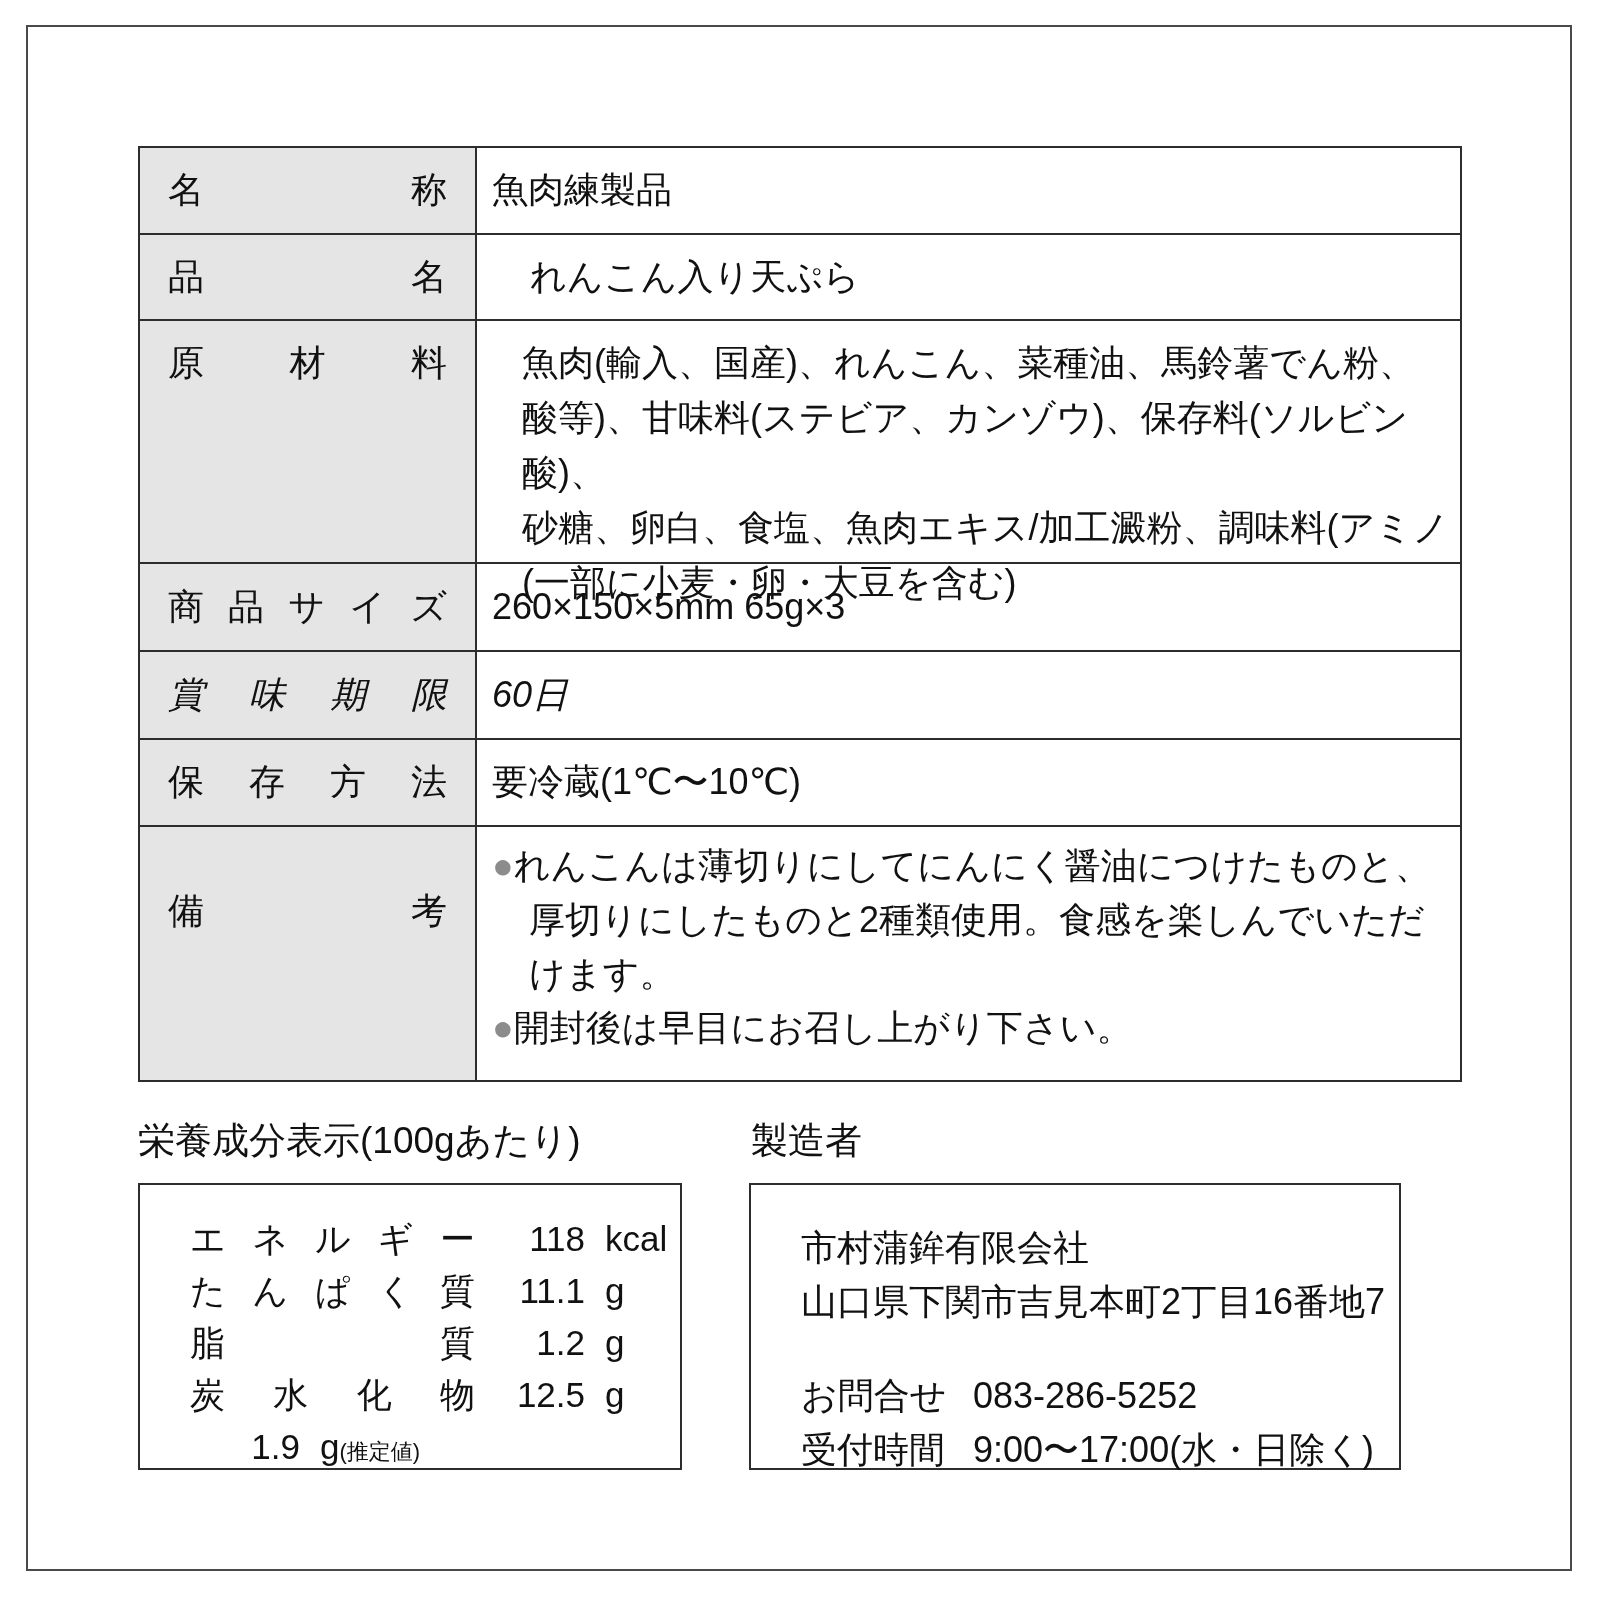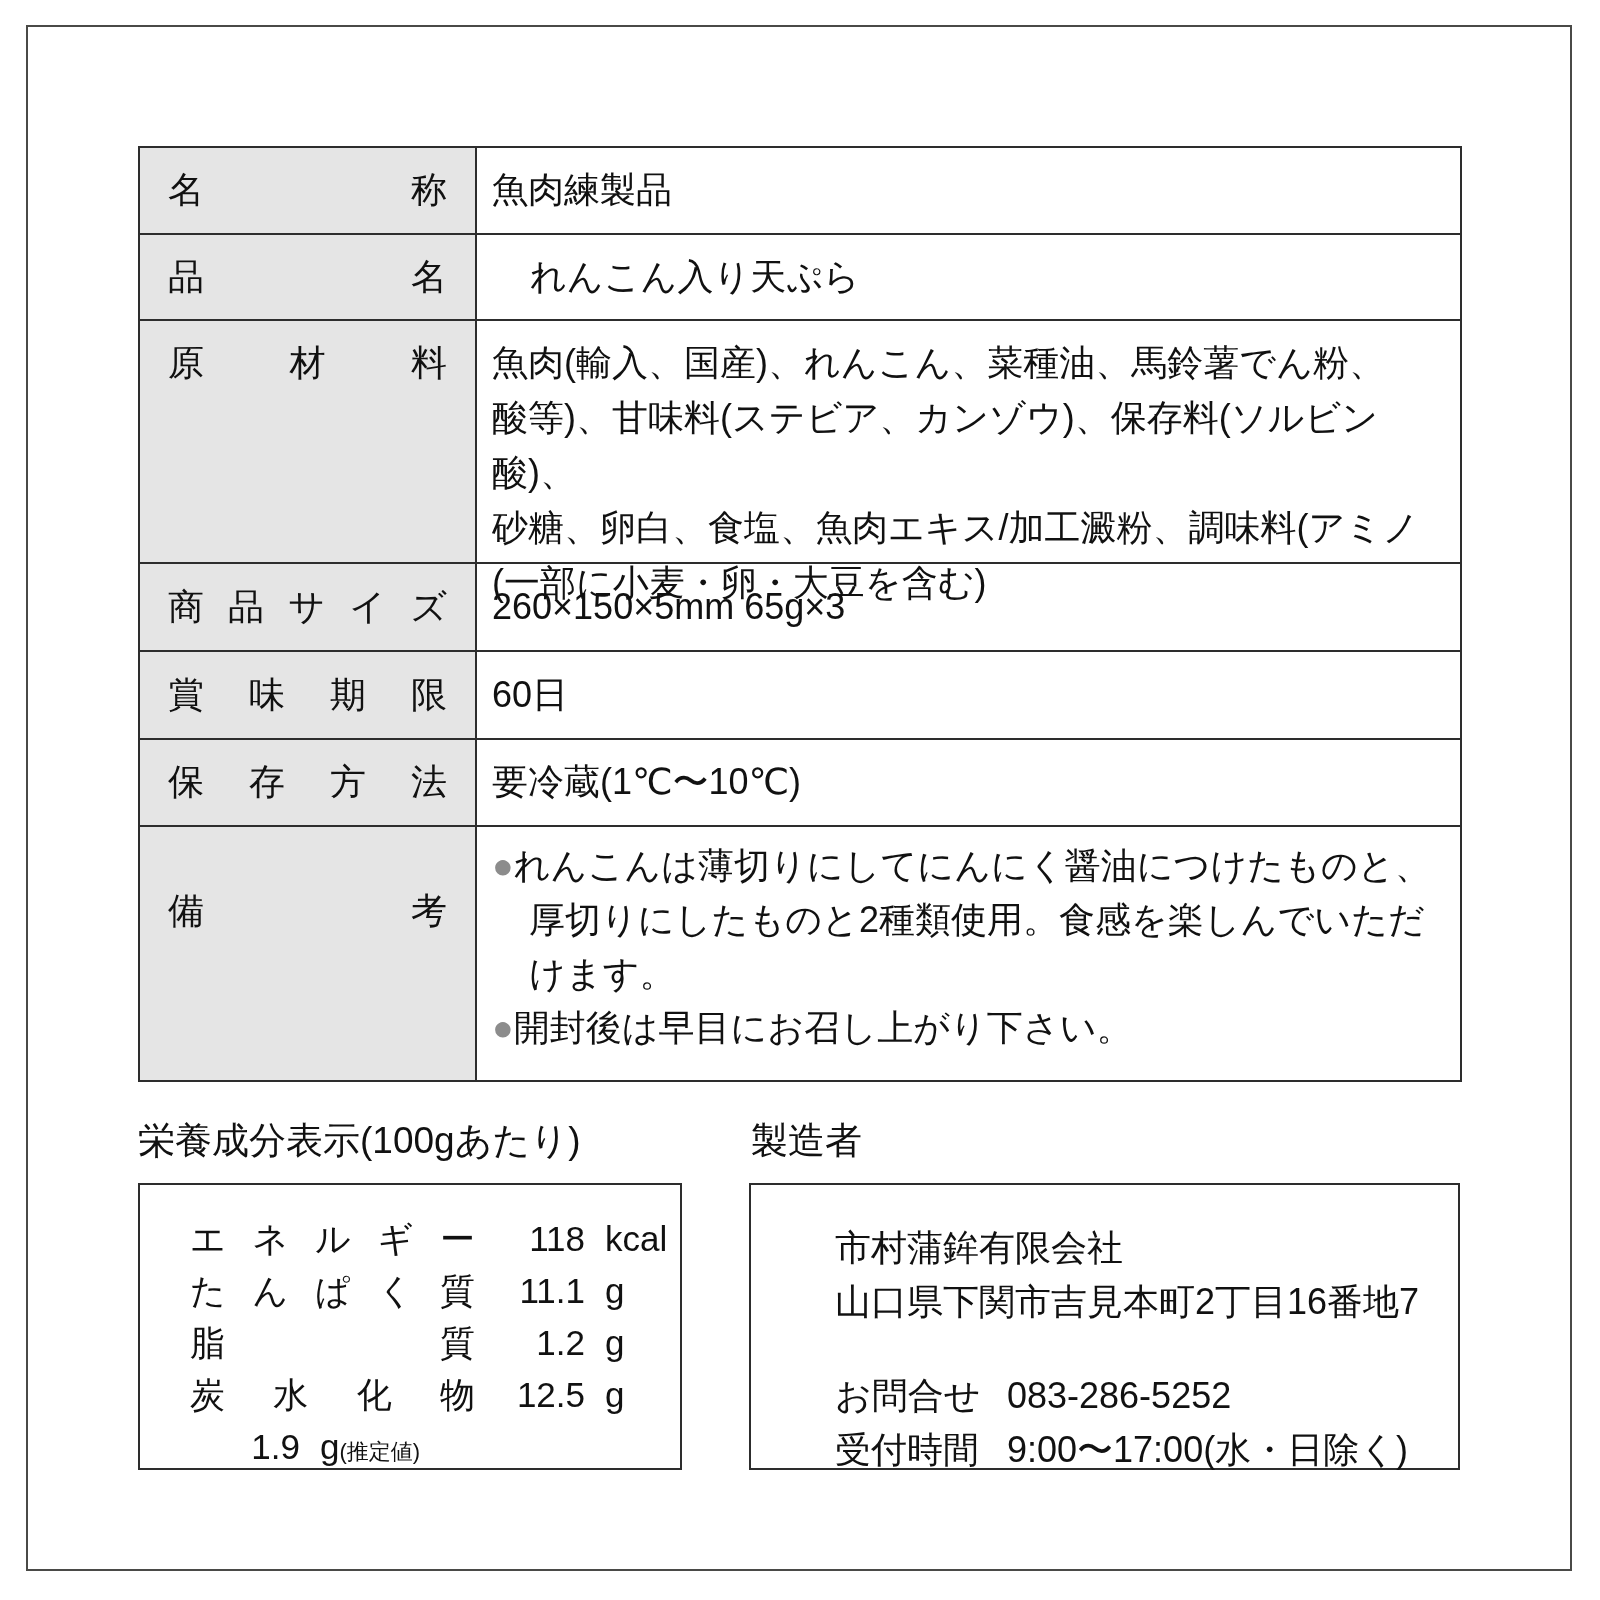--- a/index.html
+++ b/index.html
@@ -32,21 +32,21 @@
     border: 2px solid #2d2d2d;
     box-sizing: border-box;
     font-size: 36px;
   }
   .t-row { display: flex; box-sizing: border-box; }
   .t-row + .t-row { border-top: 2px solid #2d2d2d; }
   .r1 { height: 85px; }
   .r2 { height: 86px; gap: 38px; }
   .r3 { height: 243px; }
   .r4 { height: 88px; }
-  .r5 { height: 88px; }
+  .r5 { height: 88px; font-style: italic; }
   .r6 { height: 87px; }
   .r7 { height: 255px; }
   .lcell {
     width: 337px;
     flex: 0 0 337px;
     background: #e5e5e5;
     border-right: 2px solid #2d2d2d;
     box-sizing: border-box;
     padding: 0 28px;
     display: flex;
@@ -65,20 +65,21 @@
     display: flex;
     align-items: center;
     box-sizing: border-box;
   }
   
   .t-row.top .lcell { align-items: flex-start; padding-top: 18px; }
   .t-row.top .rcell {
     display: block;
     padding-top: 14px;
     line-height: 55px;
+    margin-left: 30px;
   }
   .t-row.biko .lcell { align-items: flex-start; padding-top: 60px; }
   .t-row.biko .rcell {
     display: block;
     padding-top: 12px;
     line-height: 54px;
   }
   .remark-item {
     padding-left: 37px;
     text-indent: -37px;
@@ -120,24 +121,24 @@
     width: 110px;
     flex: 0 0 110px;
     text-align: right;
   }
   .nut-unit { margin-left: 20px; }
   .nut-note { font-size: 22px; }
 
   .maker-box {
     position: absolute;
     left: 749px; top: 1183px;
-    width: 711px; height: 287px;
+    width: 652px; height: 287px;
     border: 2px solid #2d2d2d;
     box-sizing: border-box;
-    padding: 36px 0 0 84px;
+    padding: 36px 0 0 50px;
     font-size: 36px;
   }
   .m-line { line-height: 54px; white-space: nowrap; }
   .m-contact { margin-top: 40px; }
   .mlabel { display: inline-block; width: 172px; }
 </style>
 </head>
 <body>
 
 <div class="page">

